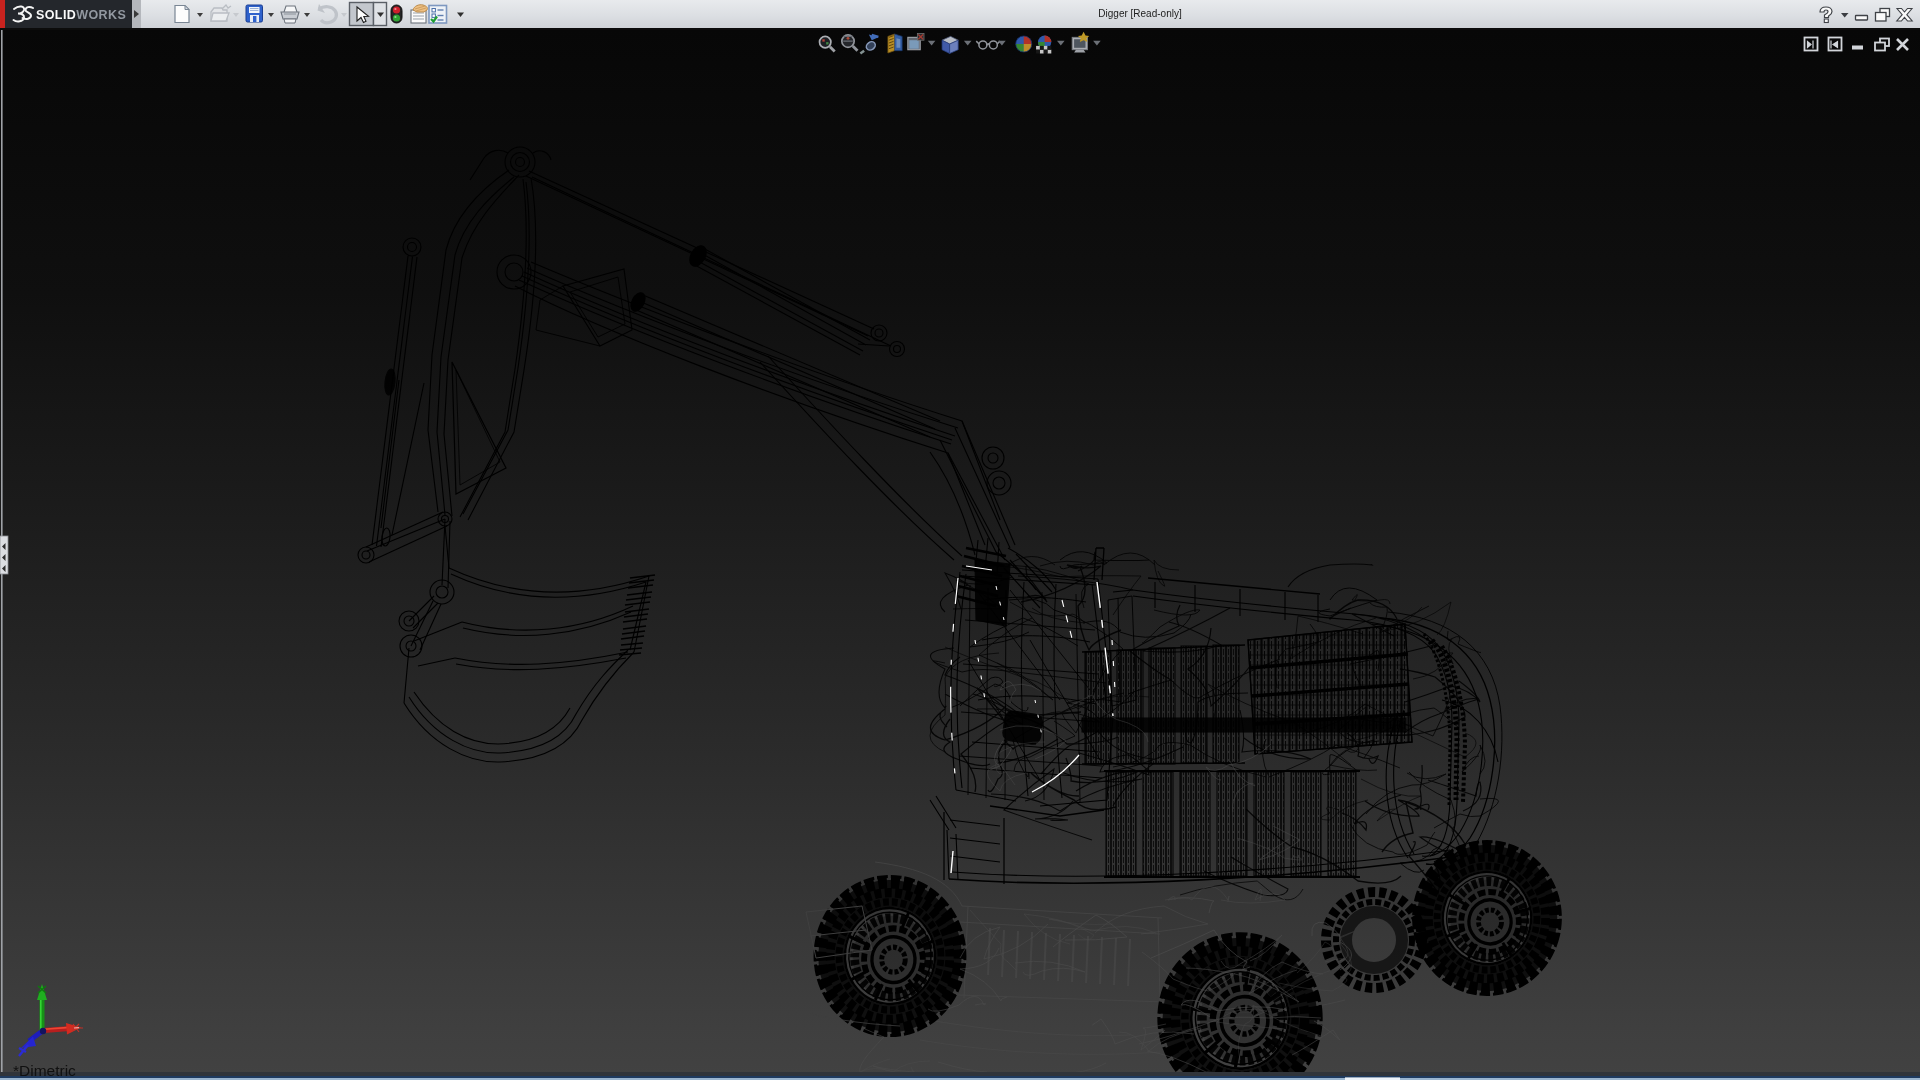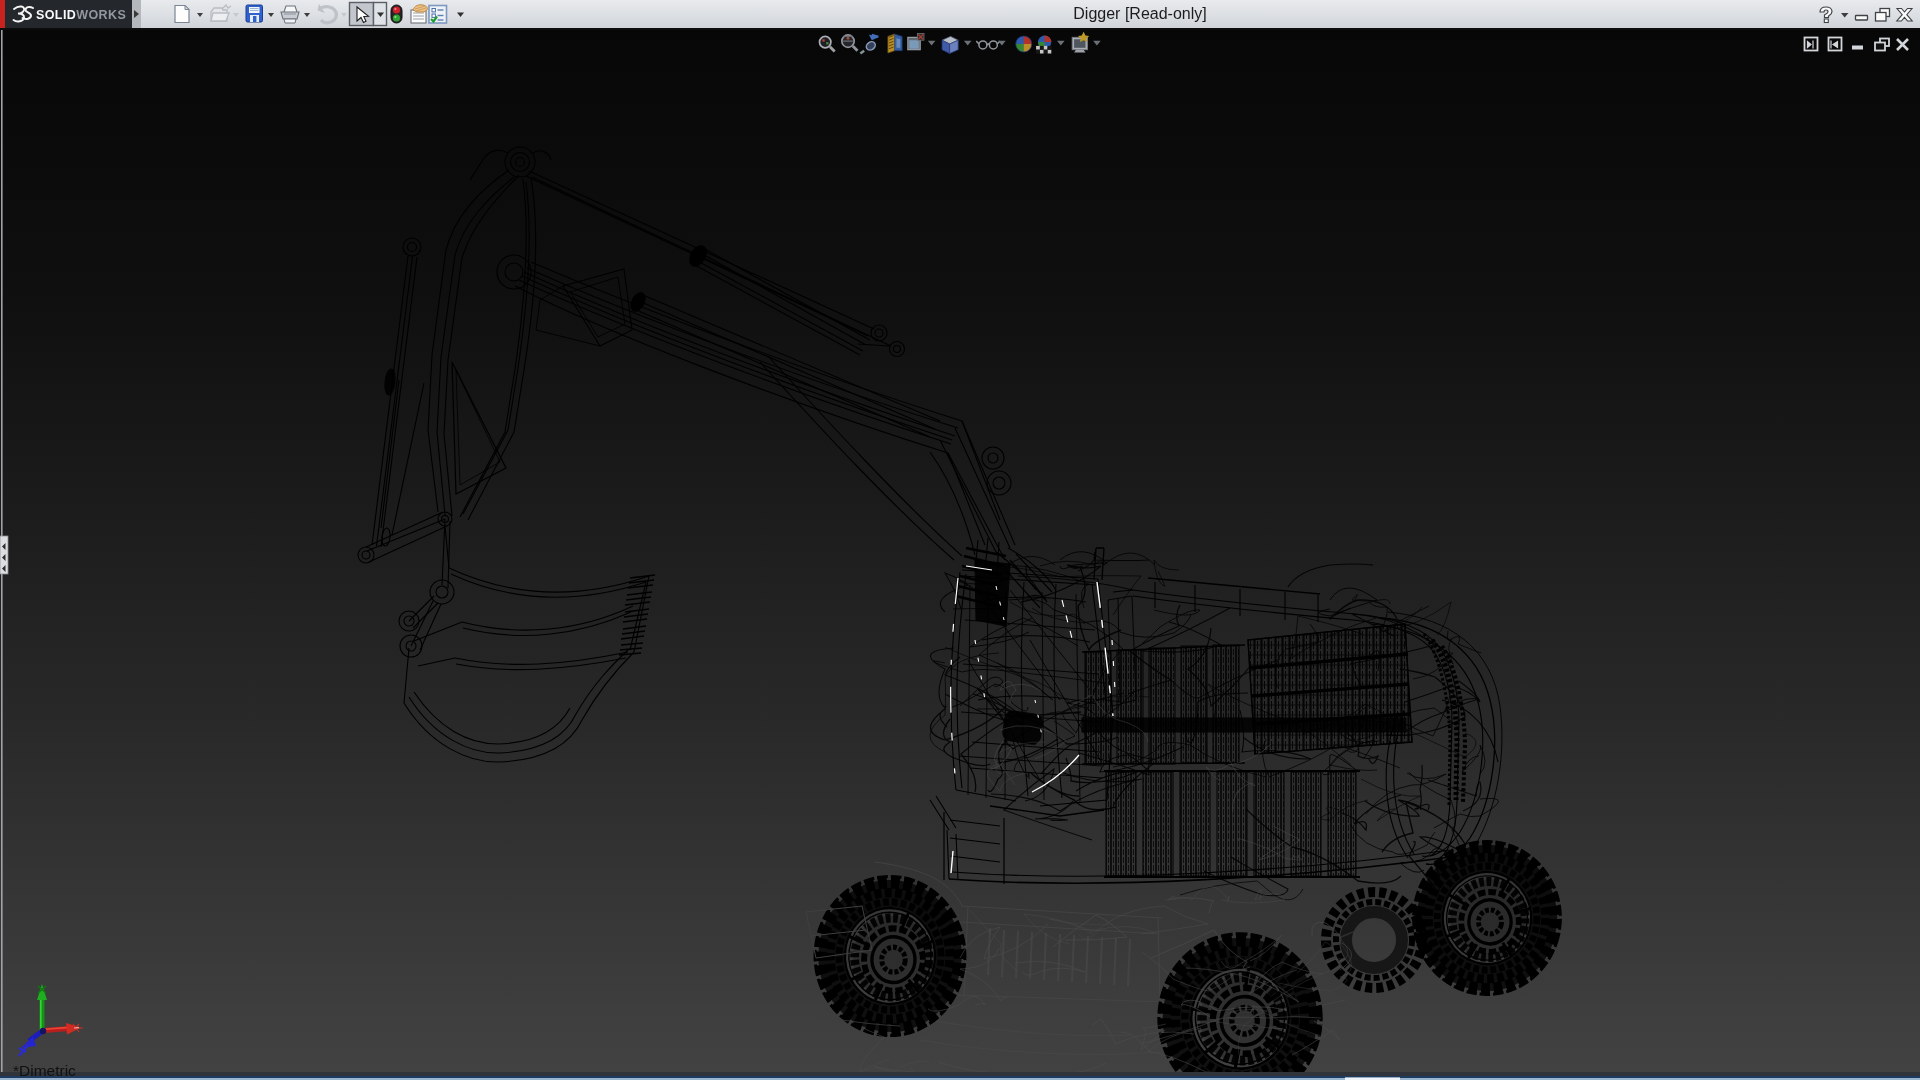--- a/index.html
+++ b/index.html
@@ -3,21 +3,21 @@
 <meta charset="utf-8">
 <style>
   html,body{margin:0;padding:0;width:1920px;height:1080px;overflow:hidden;background:#000;
     font-family:"Liberation Sans", sans-serif;}
   #titlebar{position:absolute;left:0;top:0;width:1920px;height:28px;
     background:linear-gradient(#e8eaed,#dcdfe3 55%,#d0d3d8);border-bottom:2px solid #0c0c0c;}
   #redstrip{position:absolute;left:0;top:0;width:5px;height:28px;background:#c9231f;}
   #logoblock{position:absolute;left:5px;top:0;width:127px;height:28px;background:#24272c;}
   #swarrow{position:absolute;left:132px;top:0;width:9px;height:28px;background:#b4b7bc;}
   #title-text{position:absolute;left:1040px;top:0;width:200px;height:36px;line-height:28px;
-    text-align:center;font-size:16px;color:#1c1c1c;}
+    text-align:center;font-size:10px;color:#1c1c1c;}
   #viewport{position:absolute;left:0;top:30px;width:1920px;height:1050px;
     background:linear-gradient(#070707 0%, #0f0f0f 25%, #1b1b1b 45%, #282828 65%, #353535 82%, #3f3f3f 95%, #424242 100%);}
   #vsvg{position:absolute;left:0;top:0;}
   .abs{position:absolute;}
 </style>
 </head>
 <body>
 <div id="viewport"></div>
 <svg id="vsvg" class="abs" width="1920" height="1080" viewBox="0 0 1920 1080" style="left:0;top:0;">
   <defs>

